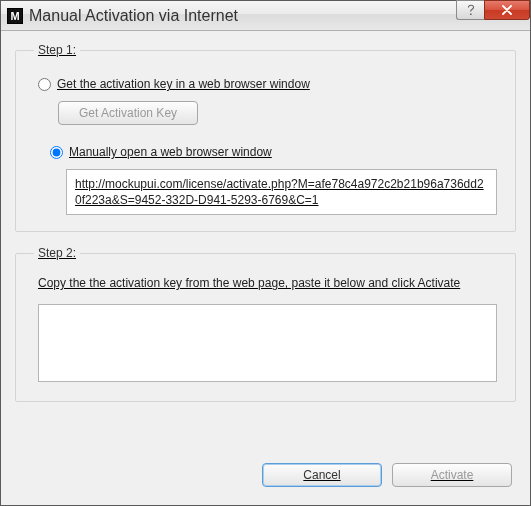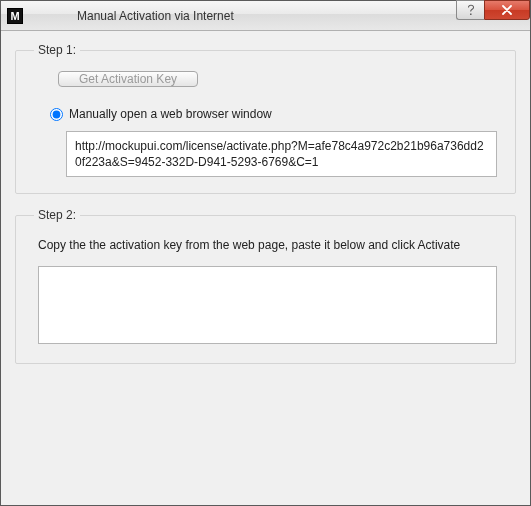--- a/index.html
+++ b/index.html
@@ -37,22 +37,21 @@
     color: #fff;
     font-weight: bold;
     font-size: 11px;
     display: flex;
     align-items: center;
     justify-content: center;
     border: 1px solid #000;
   }
   .title-text {
     color: #333;
-    font-size: 12px;
-    margin-left: 48px;
+    font-size: 16px;
   }
   .win-controls {
     position: absolute;
     right: 0;
     top: 0;
     display: flex;
     height: 23px;
   }
   .win-btn {
     height: 20px;
@@ -77,20 +76,21 @@
     border-radius: 0 0 3px 0;
     color: #fff;
   }
   .close-btn svg { display:block; }
   .client {
     flex: 1;
     padding: 12px 14px 14px 14px;
     background: #f0f0f0;
     display: flex;
     flex-direction: column;
+    text-decoration: underline;
   }
   fieldset {
     border: 1px solid #d4d4d4;
     border-radius: 2px;
     margin: 0 0 14px 0;
     padding: 14px 18px 16px 18px;
     background: #f0f0f0;
   }
   legend {
     font-size: 12px;
@@ -106,21 +106,21 @@
   .radio-row input[type=radio] {
     margin: 0;
   }
   .radio-row label { color: #222; }
   .sub-block {
     margin-left: 24px;
   }
   .btn {
     font-family: inherit;
     font-size: 12px;
-    height: 16px;
+    height: 24px;
     padding: 0 20px;
     background: linear-gradient(to bottom, #fdfdfd, #e5e5e5);
     border: 1px solid #a7a7a7;
     border-radius: 4px;
     color: #333;
     cursor: pointer;
   }
   .btn:disabled, .btn.disabled {
     color: #9a9a9a;
     cursor: default;
@@ -186,20 +186,24 @@
         </svg>
       </div>
     </div>
   </div>
 
   <div class="client">
 
     <fieldset>
       <legend>Step 1:</legend>
 
+      <div class="radio-row">
+        <input type="radio" name="step1opt" id="opt-browser" style="">
+        <label for="opt-browser">Get the activation key in a web browser window</label>
+      </div>
       <div class="sub-block">
         <button class="btn disabled" disabled="">Get Activation Key</button>
       </div>
 
       <div class="step1-gap"></div>
 
       <div class="radio-row" style="margin-top:14px;padding-left:12px;">
         <input type="radio" name="step1opt" id="opt-manual" checked="" style="">
         <label for="opt-manual">Manually open a web browser window</label>
       </div>
@@ -211,15 +215,19 @@
     <fieldset>
       <legend>Step 2:</legend>
       <div class="step2-inner">
         <div class="instr">Copy the the activation key from the web page, paste it below and click Activate</div>
         <textarea class="key-input" style=""></textarea>
       </div>
     </fieldset>
 
     <div style="flex:1"></div>
 
+    <div class="footer">
+      <button class="btn default">Cancel</button>
+      <button class="btn disabled" disabled="">Activate</button>
+    </div>
 
   </div>
 </div>
 
 </body></html>

